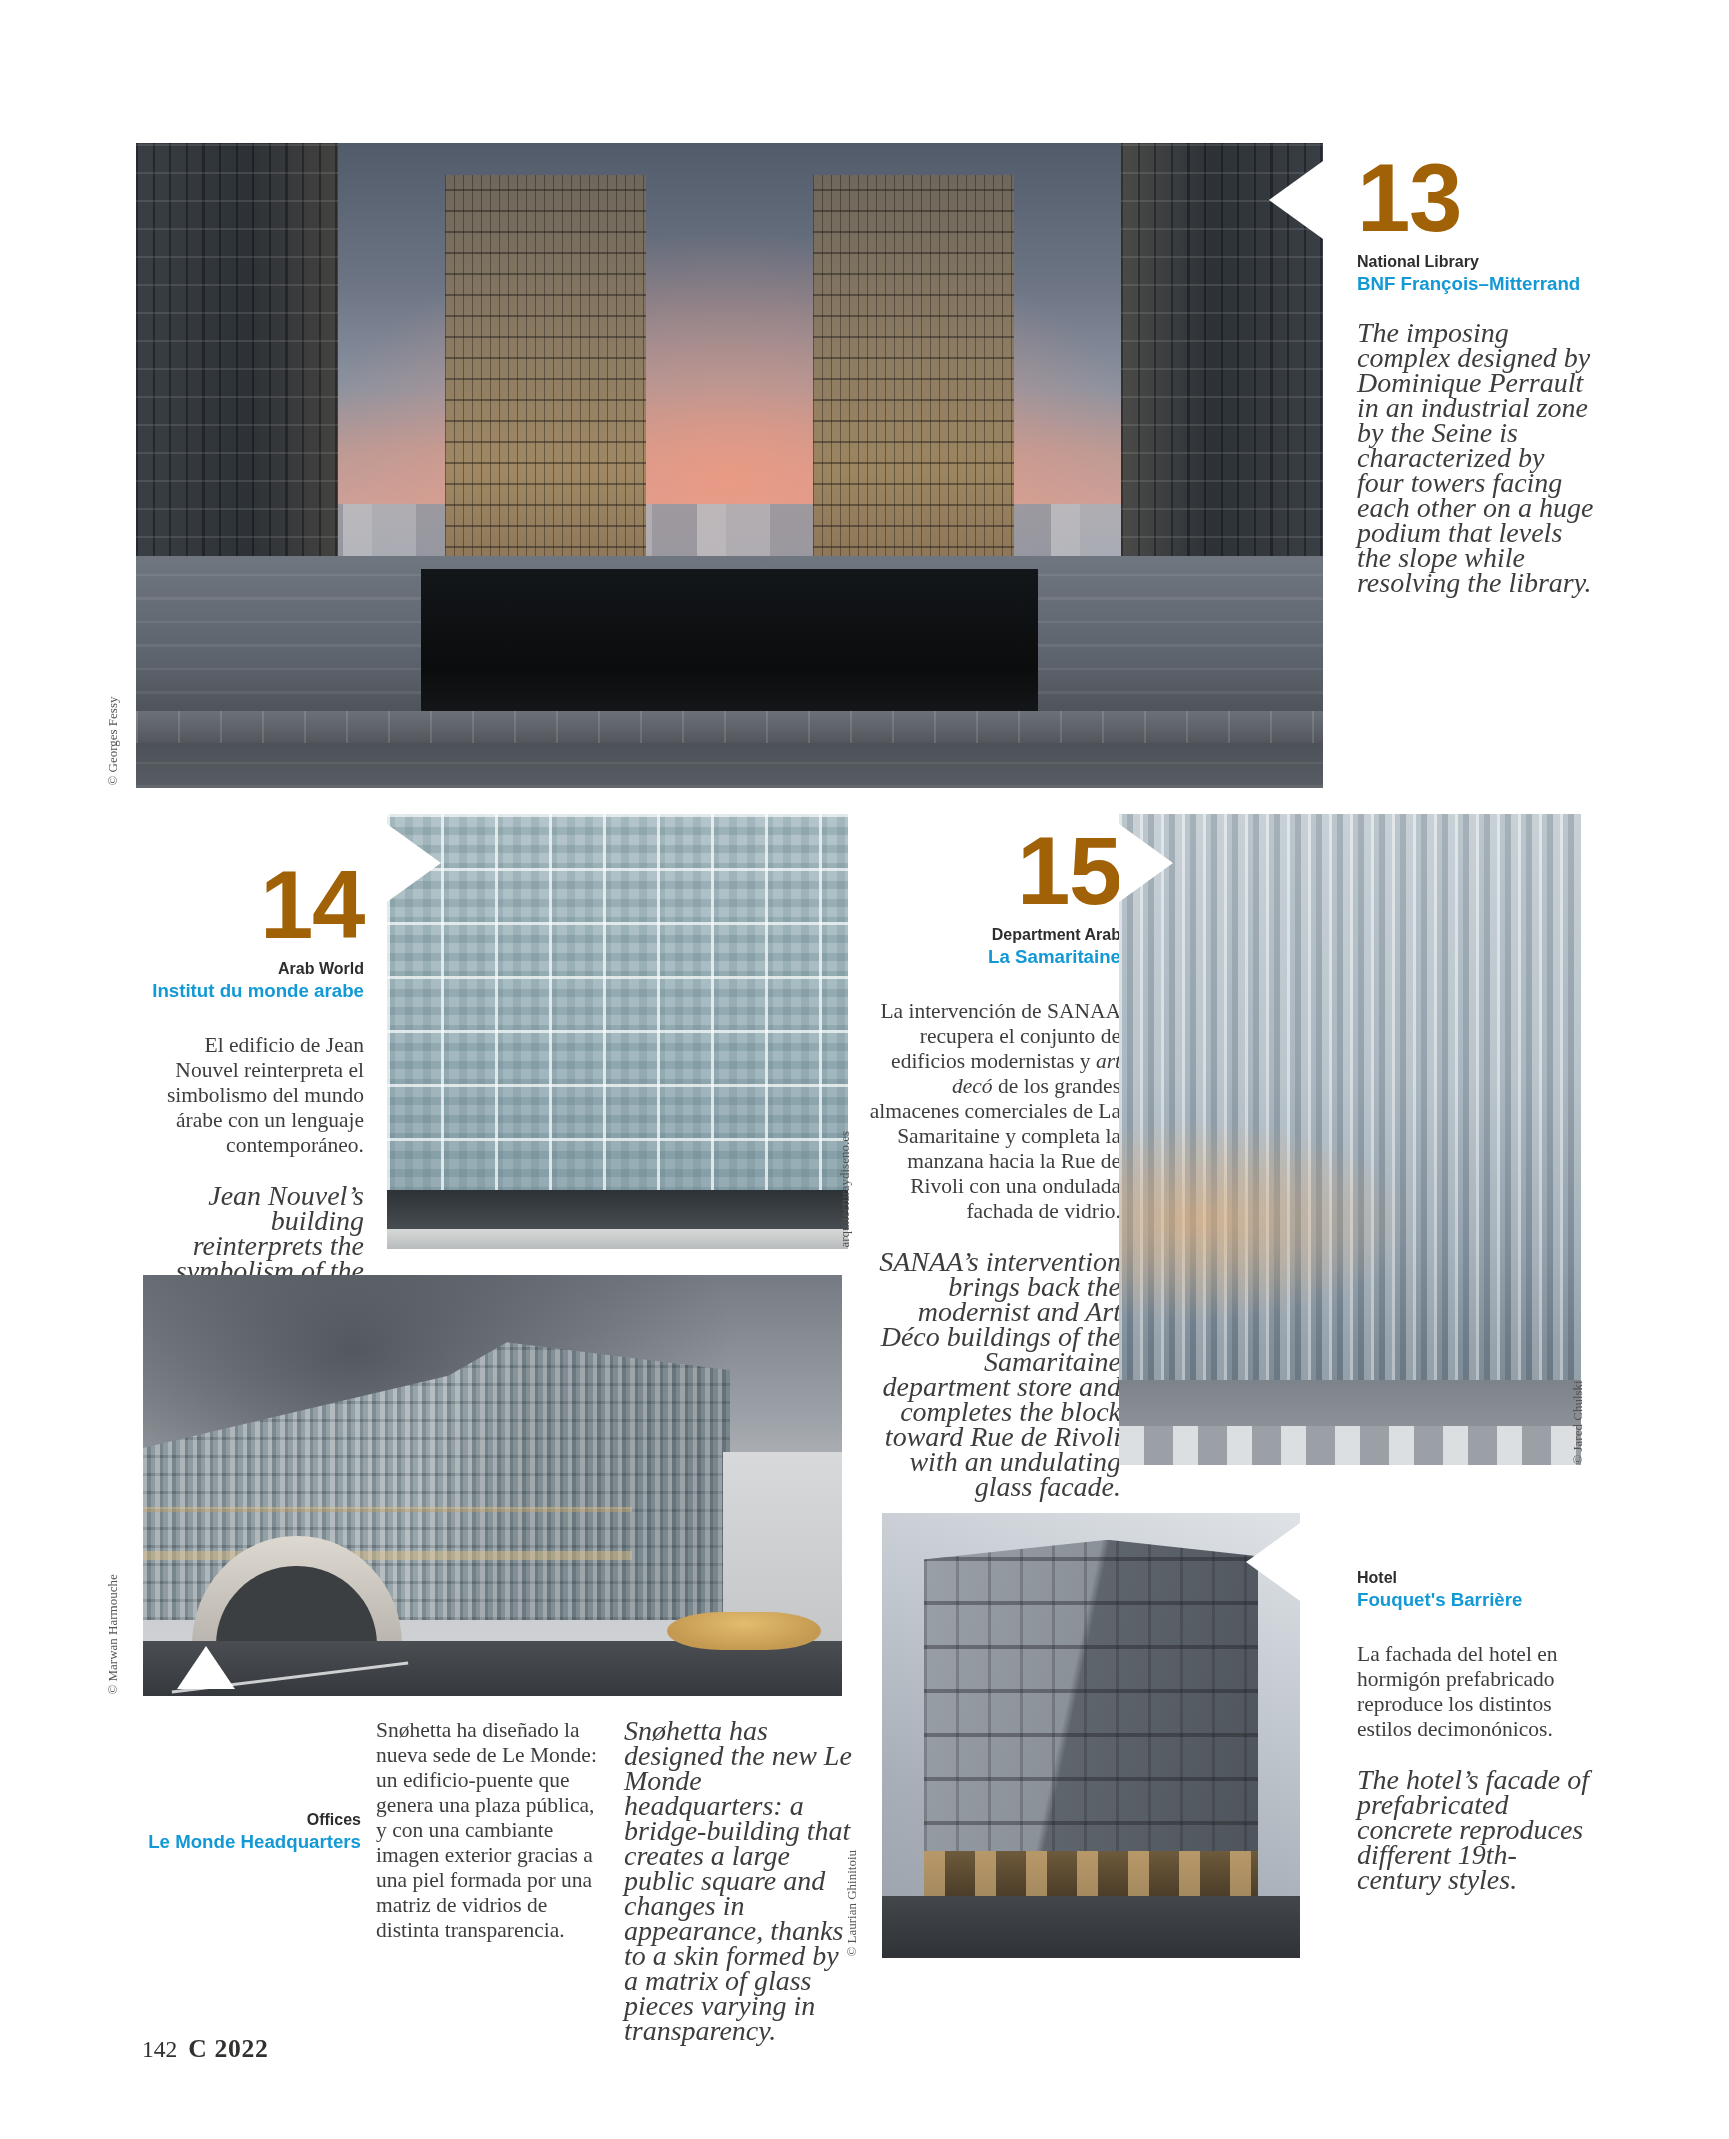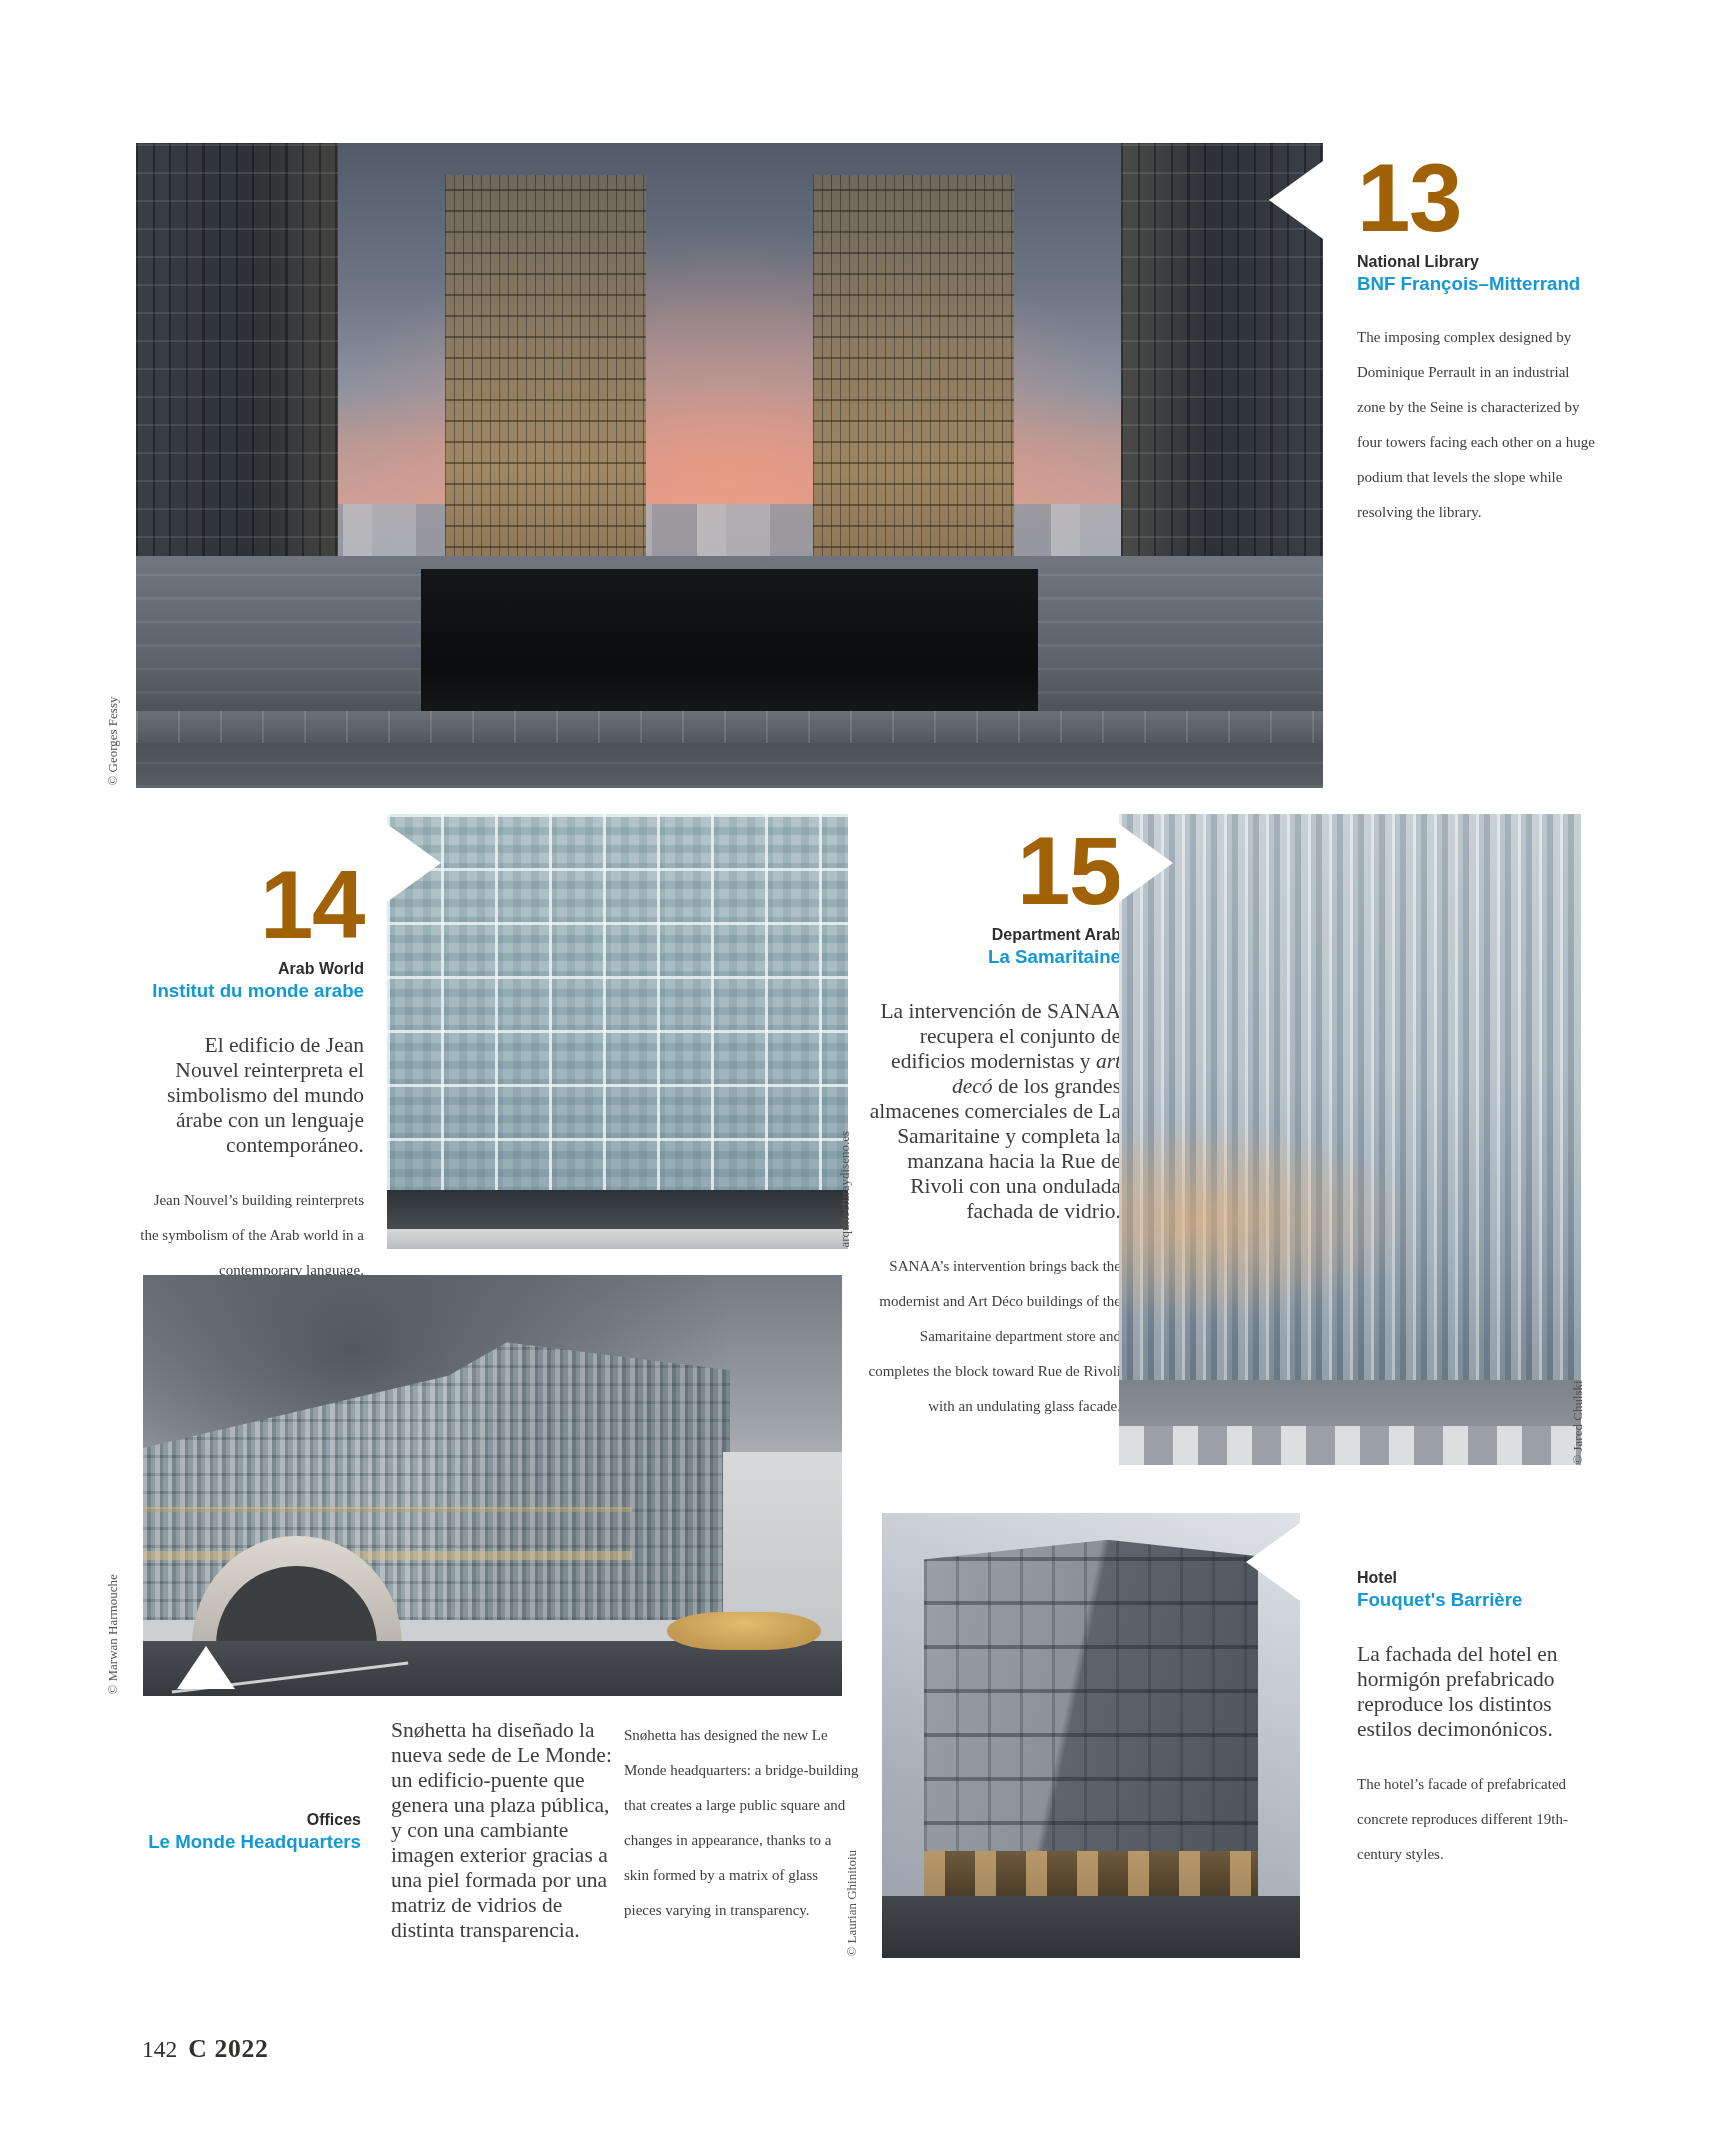--- a/index.html
+++ b/index.html
@@ -7,21 +7,21 @@
         font-family:"Liberation Serif", serif;color:#3f3d3c;}
   
   .tblock{position:absolute;}
   .num{font-family:"Liberation Sans", sans-serif;font-weight:bold;font-size:96px;line-height:.92;
        color:#a16207;letter-spacing:-1.4px;}
   .cat{font-family:"Liberation Sans", sans-serif;font-weight:bold;font-size:16px;line-height:1.25;
        color:#2e2d2c;margin-top:9.7px;}
   .bname{font-family:"Liberation Sans", sans-serif;font-weight:bold;font-size:18.7px;line-height:1.25;
        color:#1399d5;}
   .es{font-size:21.5px;line-height:25px;margin-top:30.5px;}
-  .en{font-size:15px;line-height:35px;margin-top:25px;}
+  .en{font-size:28px;line-height:25px;margin-top:25px;font-style:italic;}
   .alignR{text-align:right;}
   
   .photo{position:absolute;overflow:hidden;background:#9aa2ab;}
   .photo *{position:absolute;}
   .credit{position:absolute;font-size:13px;color:#555250;white-space:nowrap;
           transform:rotate(-90deg);transform-origin:0 100%;height:16.6px;line-height:16.6px;}
   .tri{position:absolute;width:0;height:0;}
   .tri-left{border-top:39px solid transparent;border-bottom:39px solid transparent;border-right:54px solid #fff;}
   .tri-right{border-top:39px solid transparent;border-bottom:39px solid transparent;border-left:54px solid #fff;}
   .tri-up{border-left:29px solid transparent;border-right:29px solid transparent;border-bottom:43px solid #fff;}
@@ -180,21 +180,21 @@
     <div class="p16-canopy"></div>
     <div class="tri tri-up" style="left:34px;bottom:7px;"></div>
   </figure>
   <div class="credit" style="left:122px;top:1678px;">© Marwan Harmouche</div>
 
   <section class="tblock alignR" style="left:136px;top:1800px;width:225px;">
     <div class="cat">Offices</div>
     <div class="bname">Le Monde Headquarters</div>
   </section>
 
-  <p class="es tblock" style="left:391px;top:1718px;width:228px;margin:0;">Snøhetta ha diseñado la nueva sede de Le Monde: un edificio-puente que genera una plaza pública, y con una cambiante imagen exterior gracias a una piel formada por una matriz de vidrios de distinta transparencia.</p>
+  <p class="es tblock" style="left:376px;top:1718px;width:228px;margin:0;">Snøhetta ha diseñado la nueva sede de Le Monde: un edificio-puente que genera una plaza pública, y con una cambiante imagen exterior gracias a una piel formada por una matriz de vidrios de distinta transparencia.</p>
   <p class="en tblock" style="left:624px;top:1718px;width:235px;margin:0;">Snøhetta has designed the new Le Monde headquarters: a bridge-building that creates a large public square and changes in appearance, thanks to a skin formed by a matrix of glass pieces varying in transparency.</p>
 
   <figure class="photo" style="left:882px;top:1513px;width:418px;height:445px;margin:0;">
     <div class="p17-sky"></div>
     <div class="p17-bldg"></div>
     <div class="p17-shops"></div>
     <div class="p17-curb"></div>
     <div class="p17-street"></div>
     <div class="tri tri-left" style="right:0;top:10.4px;"></div>
   </figure>

